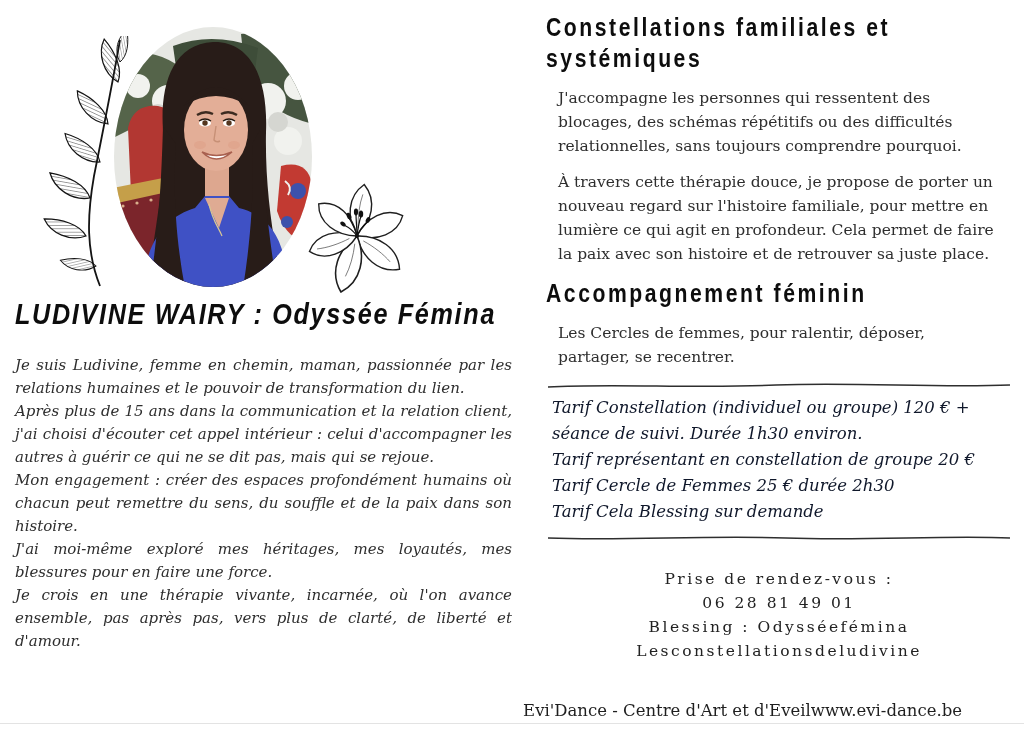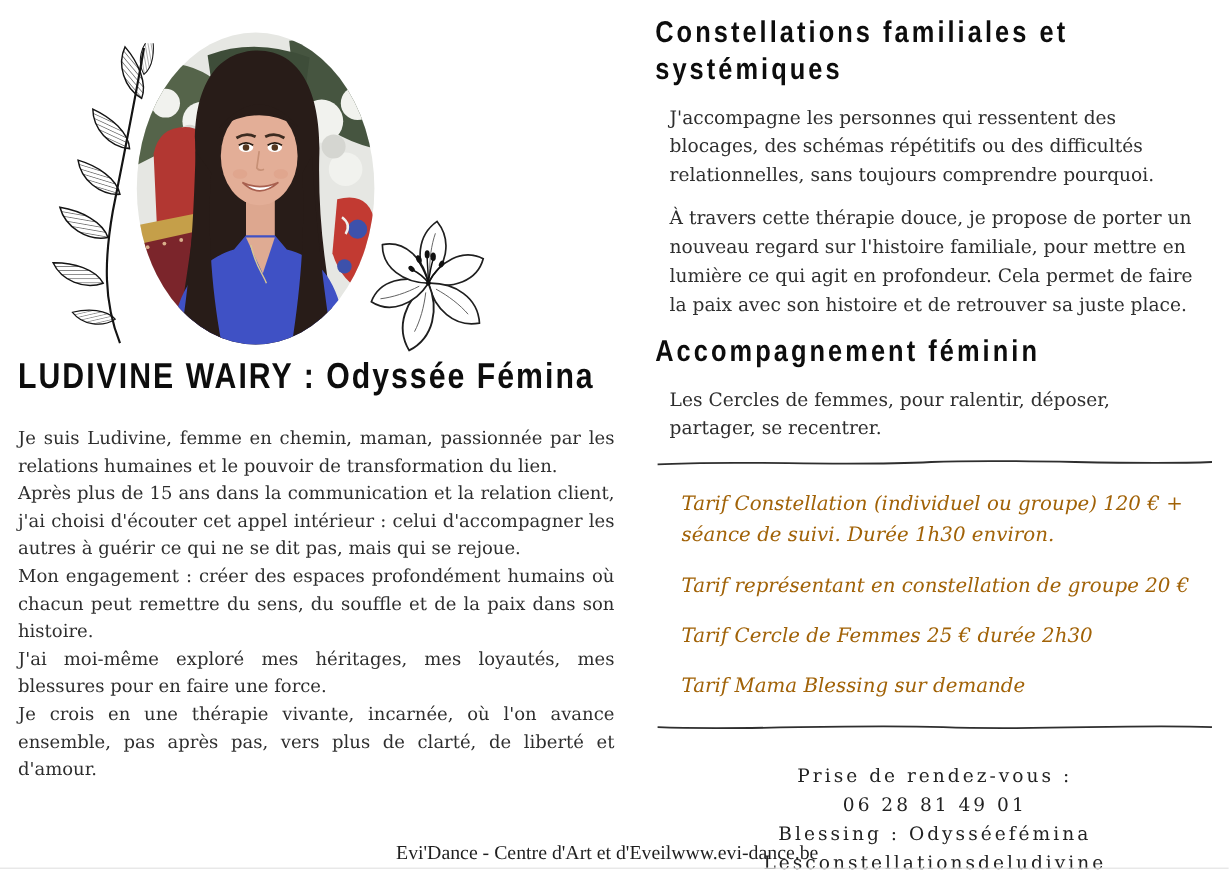--- a/index.html
+++ b/index.html
@@ -2,21 +2,21 @@
 <html lang="fr"><head>
 <meta charset="utf-8">
 <title>Flyer</title>
 <style>
   html,body { margin:0; padding:0; }
   body {
     width:1024px; height:739px; position:relative; overflow:hidden;
     background:#ffffff; color:#2b2b2b;
     font-family:"DejaVu Serif", serif;
   }
-  .left-col { position:absolute; left:15px; top:0; width:497px; }
+  .left-col { position:absolute; left:15px; top:0; width:497px;font-style:italic; }
   .right-col { position:absolute; left:546px; top:10px; width:466px; }
 
   .hero { position:relative; height:296px; }
   .branch { position:absolute; left:25px; top:36px; }
   .photo  { position:absolute; left:98px; top:26px; }
   .flower { position:absolute; left:282px; top:166px; }
 
   .condensed {
     font-family:"Liberation Sans","DejaVu Sans",sans-serif;
     font-weight:700; color:#0d0d0d;
@@ -32,31 +32,31 @@
   }
   .bio { margin-top:22px; }
   .bio p {
     margin:0; font-size:15px; line-height:23px; text-align:justify; color:#2e2e2e;
   }
   .right-col p.body {
     margin:12px; font-size:15.5px; line-height:24px; color:#2e2e2e;
   }
   .divider { display:block; margin:10px 0 4px 0; }
   .tariffs p {
-    margin:16px; font-style:italic; font-size:16.5px; line-height:26px;
-    color:#a16207; padding-left:6px;
+    margin:0; font-style:italic; font-size:16.5px; line-height:26px;
+    color:#0f172a; padding-left:6px;
   }
   .contact { text-align:center; margin-top:24px; }
   .contact p {
     margin:0; font-size:15.5px; line-height:24px; letter-spacing:2.5px; color:#222;
   }
   .footer {
     position:absolute; left:0; right:0; top:701px;
-    display:flex; justify-content:center; box-sizing:border-box;
-    padding:0 62px 0 50px; font-size:16.5px; color:#1f1f1f;font-family:Liberation Serif, serif;
+    display:flex; justify-content:flex-end; box-sizing:border-box;
+    padding:0 62px 0 50px; font-size:16.5px; color:#1f1f1f;
   }
   .bottom-line {
     position:absolute; left:0; right:0; top:723px;
     border-top:1px solid #e3e3e3;
   }
 </style>
 </head>
 <body>
 
 <div class="left-col">
@@ -197,21 +197,21 @@
   <p class="body">Les Cercles de femmes, pour ralentir, déposer, partager, se recentrer.</p>
 
   <svg class="divider" width="466" height="10" viewBox="0 0 466 10">
     <path d="M2,6 C70,2 150,8 230,4 C310,1 390,7 464,4" stroke="#2e2e2e" stroke-width="1.5" fill="none"></path>
   </svg>
 
   <div class="tariffs">
     <p>Tarif Constellation (individuel ou groupe) 120 € + séance de suivi. Durée 1h30 environ.</p>
     <p>Tarif représentant en constellation de groupe 20 €</p>
     <p>Tarif Cercle de Femmes 25 € durée 2h30</p>
-    <p>Tarif Mama Blessing sur demande</p>
+    <p>Tarif Cela Blessing sur demande</p>
   </div>
 
   <svg class="divider" style="margin-top:8px;" width="466" height="10" viewBox="0 0 466 10">
     <path d="M2,5 C80,8 160,2 240,5 C320,8 400,2 464,5" stroke="#2e2e2e" stroke-width="1.5" fill="none"></path>
   </svg>
 
   <div class="contact">
     <p>Prise de rendez-vous :</p>
     <p>06 28 81 49 01</p>
     <p>Blessing : Odysséefémina</p>

